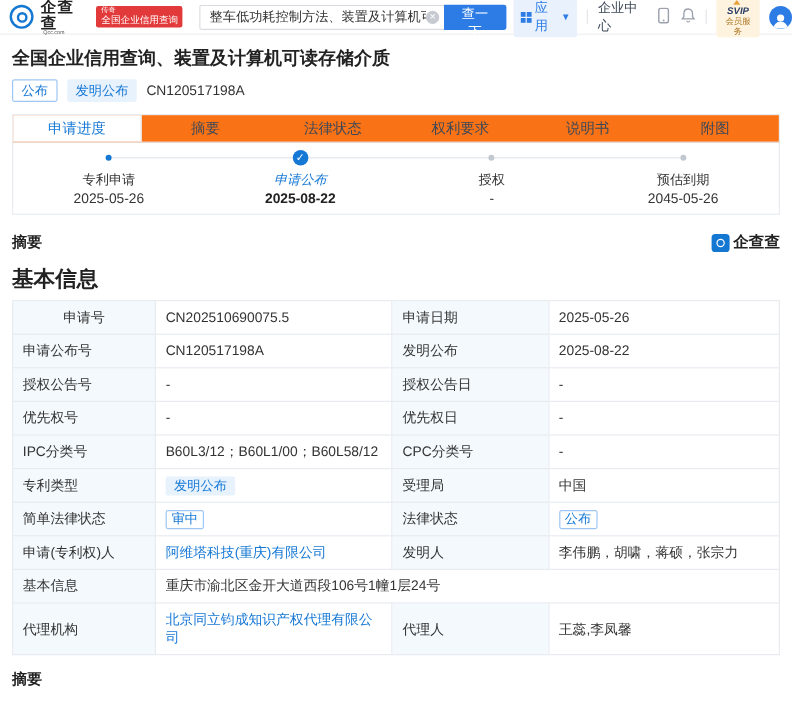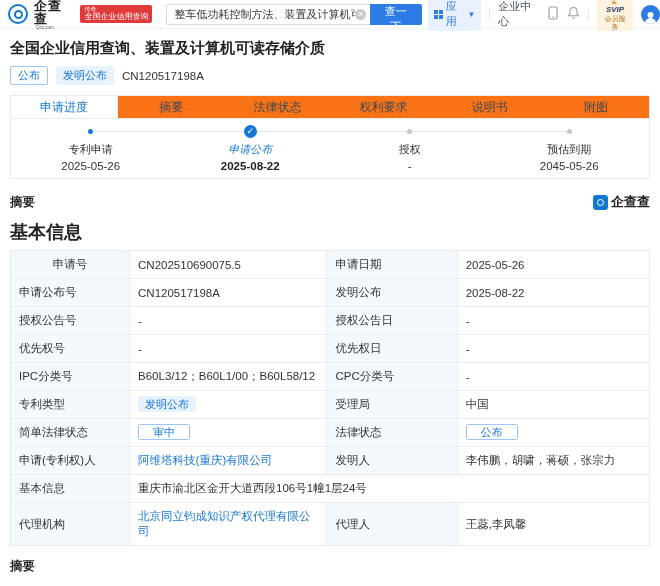--- a/index.html
+++ b/index.html
@@ -82,21 +82,21 @@
 
   .sub-title { margin-top:9px; font-size:18px; font-weight:bold; color:#222; }
 
   table.info { margin-top:6px; width:100%; border-collapse:collapse; table-layout:fixed; }
   table.info td { border:1px solid #e8ecf1; font-size:11.5px; padding:6px 8px; color:#333;
     word-break:break-all; }
   td.lab { background:#f3f9fd; }
   .c1 { width:117px;text-align:center; } .c2 { width:194px; } .c3 { width:128px; } .c4 { width:189px; }
   .link { color:#1678d5; cursor:pointer; }
   .b-fill { background:#e8f2fd; color:#1678d5; font-size:11px; padding:2px 7px; border-radius:2px; }
-  .b-outline { border:1px solid #9ec6f3; color:#1678d5; font-size:11px; padding:1px 14px;
+  .b-outline { border:1px solid #9ec6f3; color:#1678d5; font-size:11px; padding:1px 4px;
     border-radius:2px; background:#fff; }
 
   .abs-title { margin-top:12px; font-size:12.5px; font-weight:bold; color:#222; }
 </style>
 </head>
 <body>
 
 <div class="hdr">
   <span class="logo-icon">
       <i></i>

